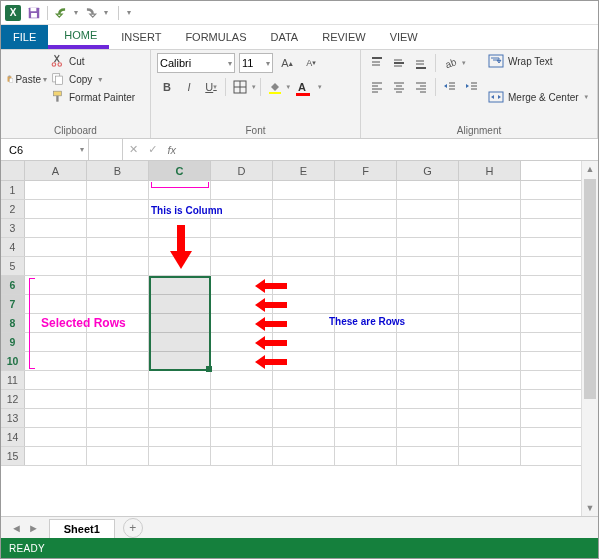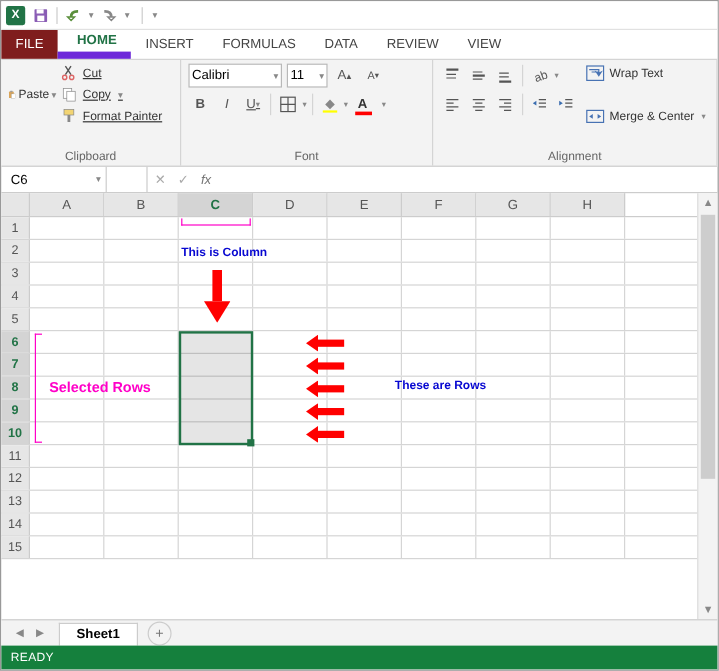--- a/index.html
+++ b/index.html
@@ -7,31 +7,31 @@
 
   
   .qat { height: 24px; background: #fff; display: flex; align-items: center; padding: 2px 4px; gap: 6px; border-bottom: 1px solid #e1e1e1; }
   .qat .xl { width: 16px; height: 16px; background: #217346; color: #fff; font-weight: bold; font-size: 10px; display: flex; align-items: center; justify-content: center; border-radius: 2px; }
   .qat svg { width: 14px; height: 14px; }
   .qat .sep { width:1px; height:14px; background:#ccc; }
 
   
   .tabs { height: 24px; display: flex; align-items: stretch; background: #fff; font-size: 11px; }
   .tab { padding: 4px 12px; color: #444; cursor: pointer; display:flex; align-items:center; }
-  .tab.file { background: #7f1d1d; color: #fff; }
-  .tab.active { color: #217346; border-bottom: 6px solid #6d28d9; font-weight: 700; padding-left: 16px; }
+  .tab.file { background: #0369a1; color: #fff; }
+  .tab.active { color: #217346; border-bottom: 4px solid #6d28d9; font-weight: 400; padding-left: 16px; }
 
   
   .ribbon { height: 90px; background: #f3f3f3; border-top: 1px solid #d4d4d4; border-bottom: 1px solid #ccc; display: flex; }
   .group { border-right: 1px solid #d4d4d4; padding: 3px 6px 0 6px; display: flex; flex-direction: column; justify-content: space-between; }
   .group-label { text-align: center; font-size: 10px; color: #666; padding: 2px 0; white-space: nowrap; }
   .clip-top { display: flex; gap: 4px; }
   .paste-block { display: flex; flex-direction: row; align-items: center; gap: 2px; width: 40px; cursor: pointer; font-size:10px; color:#333; }
   .clip-side { display: flex; flex-direction: column; gap: 2px; font-size: 10px; color: #333; }
-  .clip-item { display: flex; align-items: center; gap: 4px; padding: 1px 0; cursor: pointer; white-space:nowrap;text-decoration:underline; }
+  .clip-item { display: flex; align-items: center; gap: 4px; padding: 1px 0; cursor: pointer; white-space:nowrap; }
 
   .font-top { display: flex; gap: 4px; align-items: center; }
   .combo { border: 1px solid #b8b8b8; background: #fff; height: 20px; font-size: 11px; padding: 0 2px; display:flex;align-items:center;justify-content:space-between;}
   .font-combo { width: 78px; text-align: center; }
   .size-combo { width: 34px; }
   .btnrow { display: flex; gap: 2px; margin-top: 4px; align-items: center; }
   .rbtn { width: 20px; height: 20px; display: flex; align-items: center; justify-content: center; cursor: pointer; color:#555; border:1px solid transparent;}
   .split{width:1px;height:18px;background:#d4d4d4;margin:0 2px;}
 
   .align-block{display:flex;flex-direction:column;gap:4px;}

